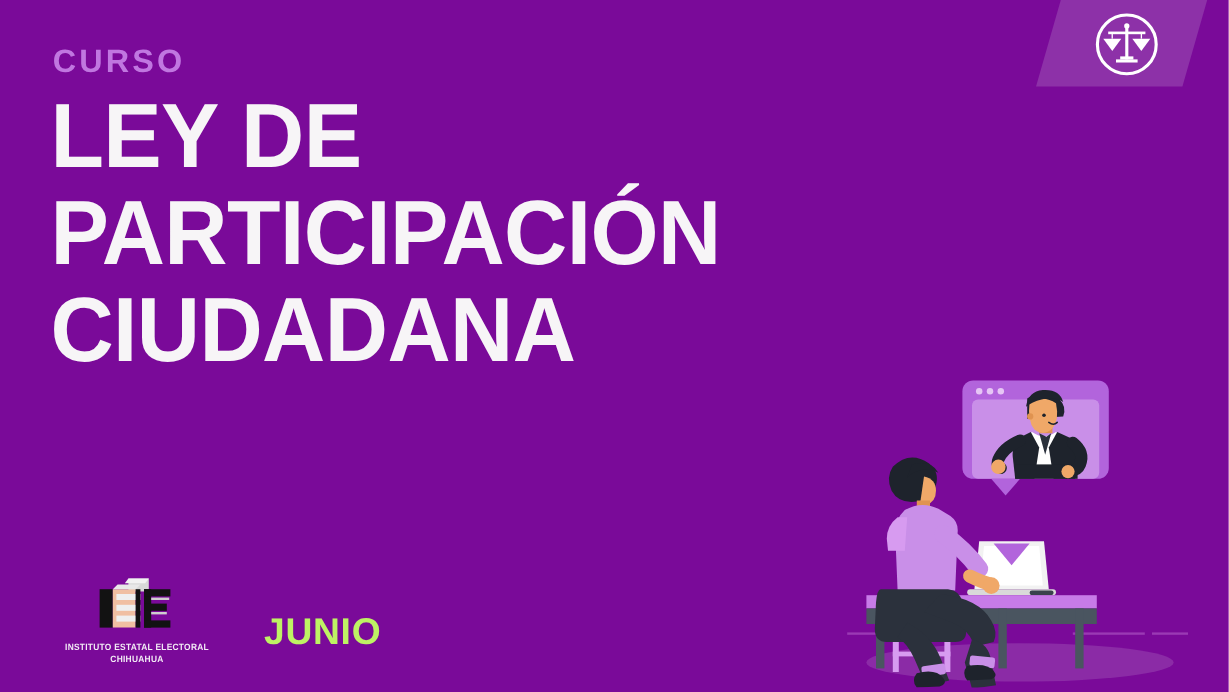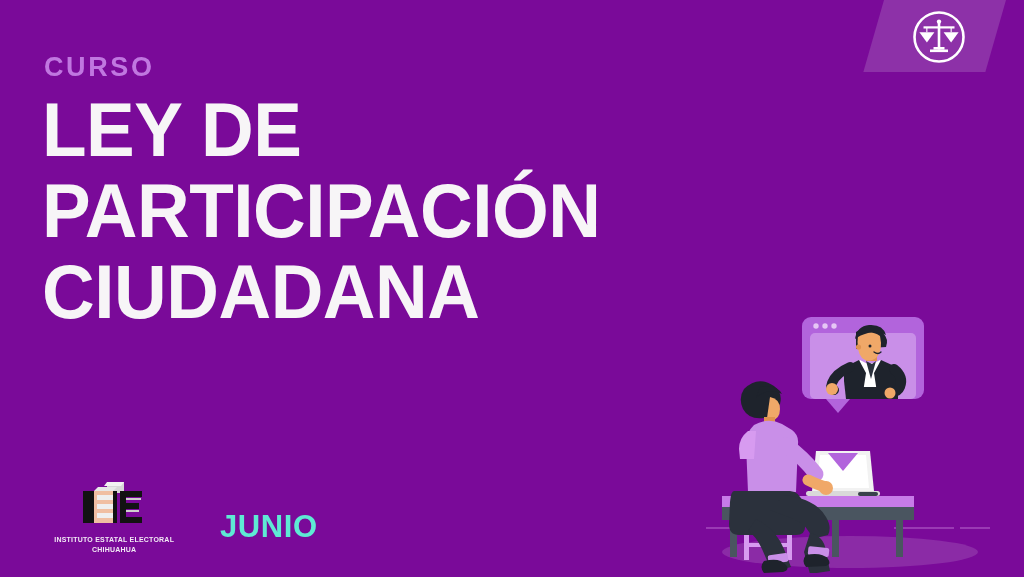--- a/index.html
+++ b/index.html
@@ -43,21 +43,21 @@
     left: 42px;
     top: 38px;
     width: 810px;
   }
   .eyebrow {
     font-size: 27px;
     font-weight: bold;
     letter-spacing: 2.6px;
     color: #C077E0;
     line-height: 1;
-    margin: 16px 0 12px 2px;
+    margin: 0 0 12px 2px;
   }
   .title-line {
     font-size: 76px;
     font-weight: bold;
     color: #F7F5F7;
     line-height: 0.985;
     letter-spacing: -0.5px;
     margin: 0;
     white-space: nowrap;
     transform: scaleX(0.96);
@@ -96,21 +96,21 @@
   .iee-sub {
     color: #F2EAF5;
     font-size: 7.6px;
     font-weight: bold;
     letter-spacing: 0.25px;
     text-align: center;
     line-height: 1.35;
     transform: scaleX(0.92);
   }
   .date-block {
-    color: #5eead4;
+    color: #bef264;
     font-size: 31px;
     font-weight: bold;
     line-height: 1.02;
     letter-spacing: 0.6px;
     padding-bottom: 12px;
   }
 
   
   .illustration {
     position: absolute;

